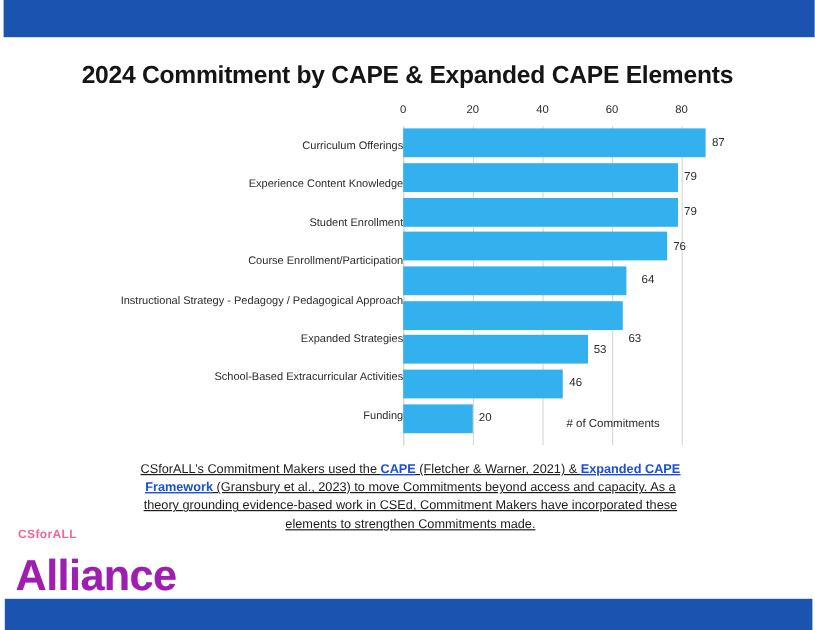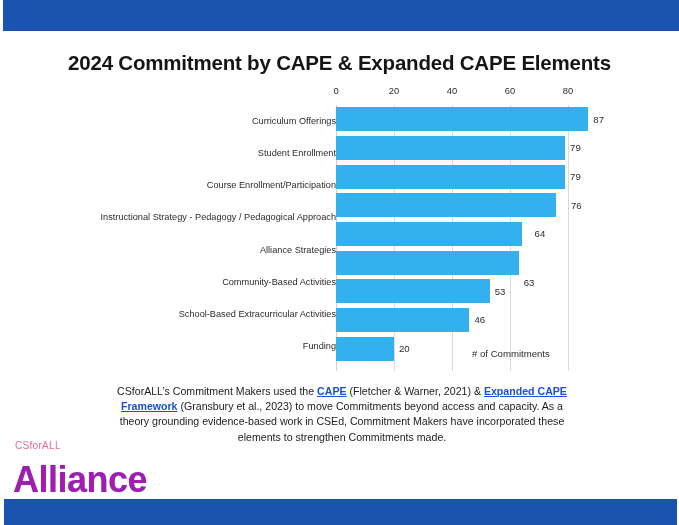--- a/index.html
+++ b/index.html
@@ -167,39 +167,40 @@
   
   .caption {
     position: absolute;
     left: 112px;
     top: 384px;
     width: 460px;
     text-align: center;
     font-size: 10.6px;
     line-height: 15.2px;
     color: #1c1c1c;
+    text-decoration: underline;
   }
   .caption a,
   .caption .lnk {
     color: #1a4fd6;
     text-decoration: underline;
     font-weight: bold;
   }
 
   
   .logo {
     position: absolute;
     left: 13px;
     top: 441px;
     width: 120px;
     height: 44px;
   }
   .logo-top {
     font-size: 10px;
-    font-weight: normal;
+    font-weight: bold;
     color: #f2679b;
     letter-spacing: 0.3px;
     line-height: 1;
     padding-left: 2px;
   }
   .logo-main {
     font-size: 36px;
     font-weight: bold;
     color: #a21caf;
     line-height: 1;
@@ -215,25 +216,25 @@
 
   <div class="bar-top" style="background: rgb(26, 83, 176);"></div>
   <div class="bar-bottom" style="background: rgb(26, 83, 176);"></div>
 
   <div class="chart-title">2024 Commitment by CAPE &amp; Expanded CAPE Elements</div>
 
   <div id="chart">
 
     <div class="cat-labels">
         <div class="cat-label">Curriculum Offerings</div>
+        <div class="cat-label">Experience Content Knowledge</div>
         <div class="cat-label">Student Enrollment</div>
         <div class="cat-label">Course Enrollment/Participation</div>
         <div class="cat-label">Instructional Strategy - Pedagogy / Pedagogical Approach</div>
-        <div class="cat-label">Alliance Strategies</div>
-        <div class="cat-label">Community-Based Activities</div>
+        <div class="cat-label">Expanded Strategies</div>
         <div class="cat-label">School-Based Extracurricular Activities</div>
         <div class="cat-label">Funding</div>
       </div>
 
     <div class="plot">
       <div class="xticks">
           <span class="xtick" style="left: 0px;">0</span>
           <span class="xtick" style="left: 58px;">20</span>
           <span class="xtick" style="left: 116px;">40</span>
           <span class="xtick" style="left: 174px;">60</span>
@@ -254,21 +255,21 @@
           <div class="bar-row">
             <div class="bar-rect" style="width: 229.1px; background: rgb(51, 177, 239);"></div>
             <span class="bar-value" style="left: 234.1px;">79</span>
           </div>
           <div class="bar-row">
             <div class="bar-rect" style="width: 229.1px; background: rgb(51, 177, 239);"></div>
             <span class="bar-value" style="left: 234.1px;">79</span>
           </div>
           <div class="bar-row">
             <div class="bar-rect" style="width: 220.4px; background: rgb(51, 177, 239);"></div>
-            <span class="bar-value" style="left: 235px;">76</span>
+            <span class="bar-value" style="left: 225px;">76</span>
           </div>
           <div class="bar-row">
             <div class="bar-rect" style="width: 185.6px; background: rgb(51, 177, 239);"></div>
             <span class="bar-value" style="left: 190.6px; padding-left: 8px;">64</span>
           </div>
           <div class="bar-row">
             <div class="bar-rect" style="width: 182.7px; background: rgb(51, 177, 239);"></div>
             <span class="bar-value" style="left: 187.7px; margin-top: 40px;">63</span>
           </div>
           <div class="bar-row">

